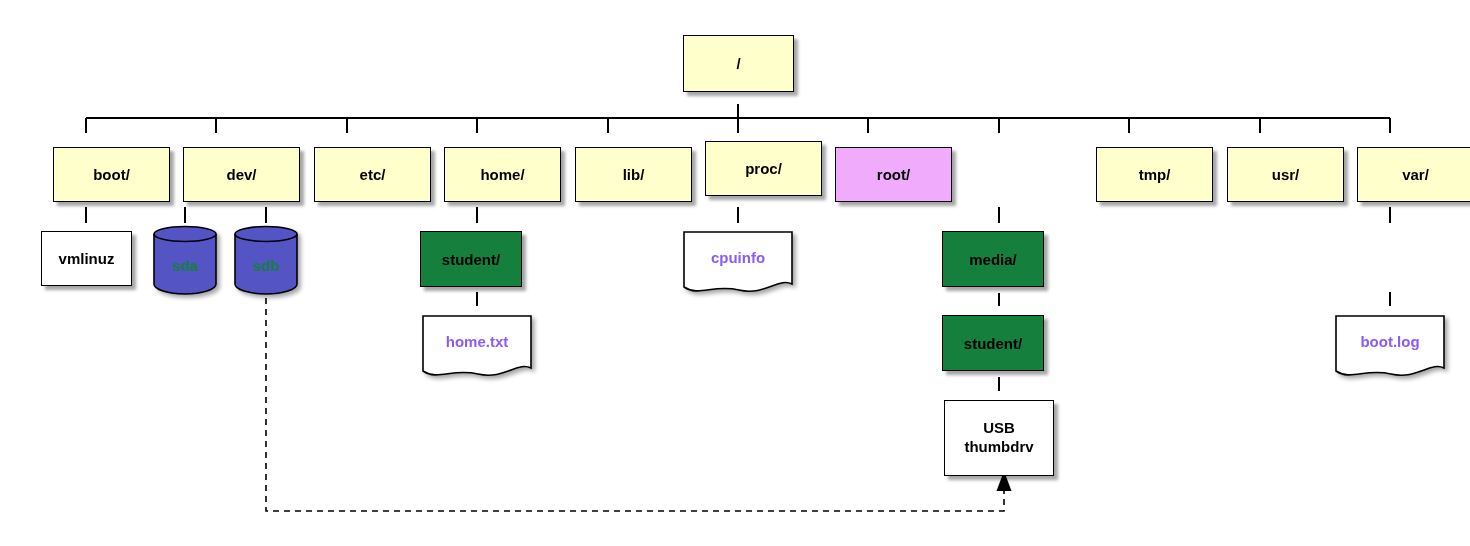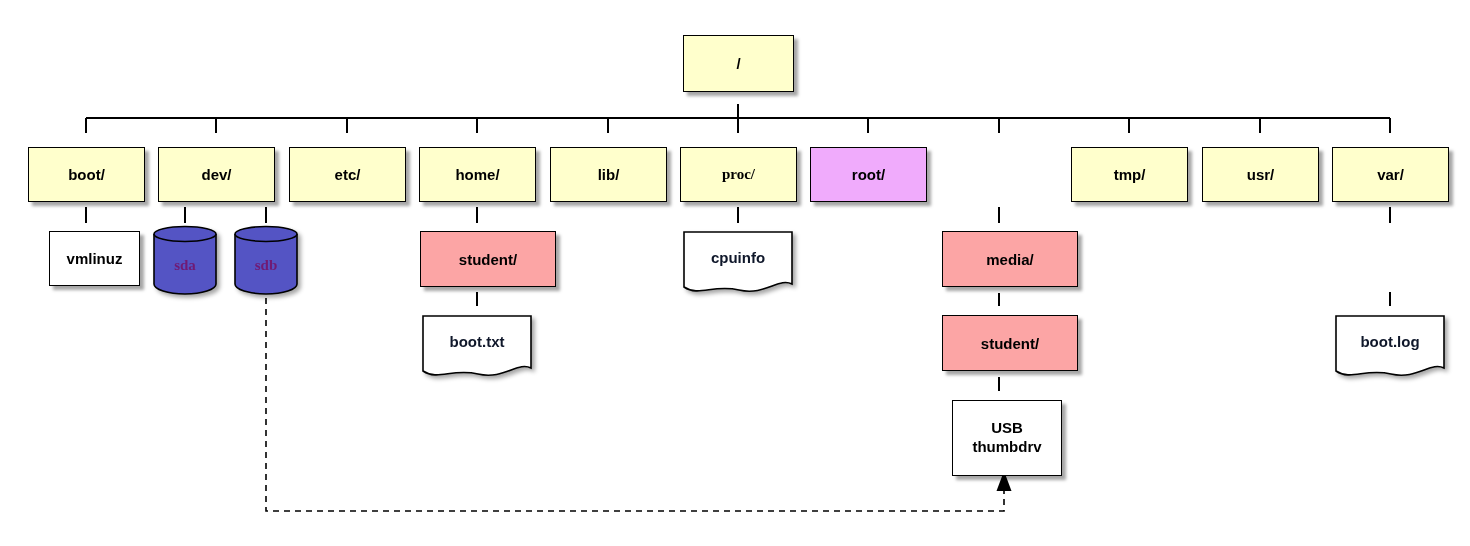--- a/index.html
+++ b/index.html
@@ -13,36 +13,36 @@
   #edges { position:absolute; left:0; top:0; width:1470px; height:546px; }
   .box {
     position:absolute; box-sizing:border-box;
     border:1.5px solid #000;
     display:flex; align-items:center; justify-content:center;
     font-weight:bold; font-size:15px; color:#000;
     box-shadow:4px 4px 3px rgba(0,0,0,0.35);
     background:#ffffff;
     text-align:center;
   }
-  .dir   { background:#FFFFCC; width:117px; height:55px; }
-  .dir2  { background:#fca5a5; width:136px; height:56px; }
+  .dir   { background:#FFFFCC; width:117px; height:55px;margin-left:25px; }
+  .dir2  { background:#15803d; width:102px; height:56px; }
   .highlight { background:#f0abfc; }
   .rootbox { background:#FFFFCC; width:111px; height:57px; }
-  .plain { background:#ffffff;margin-left:8px; }
+  .plain { background:#ffffff; }
   .usb   { width:110px; height:76px; }
   .usb span { display:inline-block; width:82px; line-height:1.25; }
   .shapenode { position:absolute; }
   .shapenode svg { display:block; overflow:visible; filter:drop-shadow(3.5px 3.5px 2px rgba(0,0,0,0.35)); }
   .shapelbl {
     position:absolute; left:0; top:0; width:100%;
     display:flex; align-items:center; justify-content:center;
-    font-weight:bold; font-size:15px; color:#0f172a;
+    font-weight:bold; font-size:15px; color:#8b5cf6;
   }
   .doclbl  { height:52px; }
-  .cyllbl  { height:70px; padding-top:10px; box-sizing:border-box; color:#701a75;font-family:Liberation Serif, serif; }
+  .cyllbl  { height:70px; padding-top:10px; box-sizing:border-box; color:#15803d; }
 </style>
 </head>
 <body>
 
 <div id="canvas">
 
   <svg id="edges" viewBox="0 0 1470 546">
     <g stroke="#000000" stroke-width="2" fill="none">
 
       <path d="M738,104 V118"></path>
@@ -80,21 +80,21 @@
     </g>
   </svg>
 
   <div class="box rootbox" style="left:683px; top:35px;">/</div>
 
   <div class="box dir" style="left:28px;  top:147px;">boot/</div>
   <div class="box dir" style="left:158px; top:147px;">dev/</div>
   <div class="box dir" style="left:289px; top:147px;">etc/</div>
   <div class="box dir" style="left:419px; top:147px;">home/</div>
   <div class="box dir" style="left:550px; top:147px;text-align:right;">lib/</div>
-  <div class="box dir" style="left:680px; top:147px;font-family:Liberation Serif, serif;">proc/</div>
+  <div class="box dir" style="left:680px; top:141px;">proc/</div>
   <div class="box dir highlight" style="left:810px; top:147px;">root/</div>
   <div class="box dir" style="left:1071px; top:147px;">tmp/</div>
   <div class="box dir" style="left:1332px; top:147px;">var/</div>
   <div class="box dir" style="left:1202px; top:147px;">usr/</div>
 
   <div class="box plain" style="left:41px; top:231px; width:91px; height:55px;">vmlinuz</div>
 
   <div class="shapenode" style="left:153px; top:225px; width:64px; height:70px;">
     <svg width="64" height="70" viewBox="0 0 64 70">
       <path d="M1,9 V59 C1,64.5 14.9,69 32,69 C49.1,69 63,64.5 63,59 V9" fill="#5454C4" stroke="#000" stroke-width="1.6"></path>
@@ -108,21 +108,21 @@
       <ellipse cx="32" cy="9" rx="31" ry="7.5" fill="#5454C4" stroke="#000" stroke-width="1.6"></ellipse>
     </svg>
     <span class="shapelbl cyllbl">sdb</span>
   </div>
 
   <div class="box dir2" style="left:420px; top:231px;">student/</div>
   <div class="shapenode" style="left:422px; top:315px; width:110px; height:70px;">
     <svg width="110" height="70" viewBox="0 0 110 70">
       <path d="M1,1 H109 V53 C96,46 82,65 56,59 C30,53 16,66 1,56 Z" fill="#ffffff" stroke="#000" stroke-width="1.6"></path>
     </svg>
-    <span class="shapelbl doclbl">boot.txt</span>
+    <span class="shapelbl doclbl">home.txt</span>
   </div>
 
   <div class="shapenode" style="left:683px; top:231px; width:110px; height:70px;">
     <svg width="110" height="70" viewBox="0 0 110 70">
       <path d="M1,1 H109 V53 C96,46 82,65 56,59 C30,53 16,66 1,56 Z" fill="#ffffff" stroke="#000" stroke-width="1.6"></path>
     </svg>
     <span class="shapelbl doclbl">cpuinfo</span>
   </div>
 
   <div class="box dir2" style="left:942px; top:231px;text-align:center;">media/</div>

